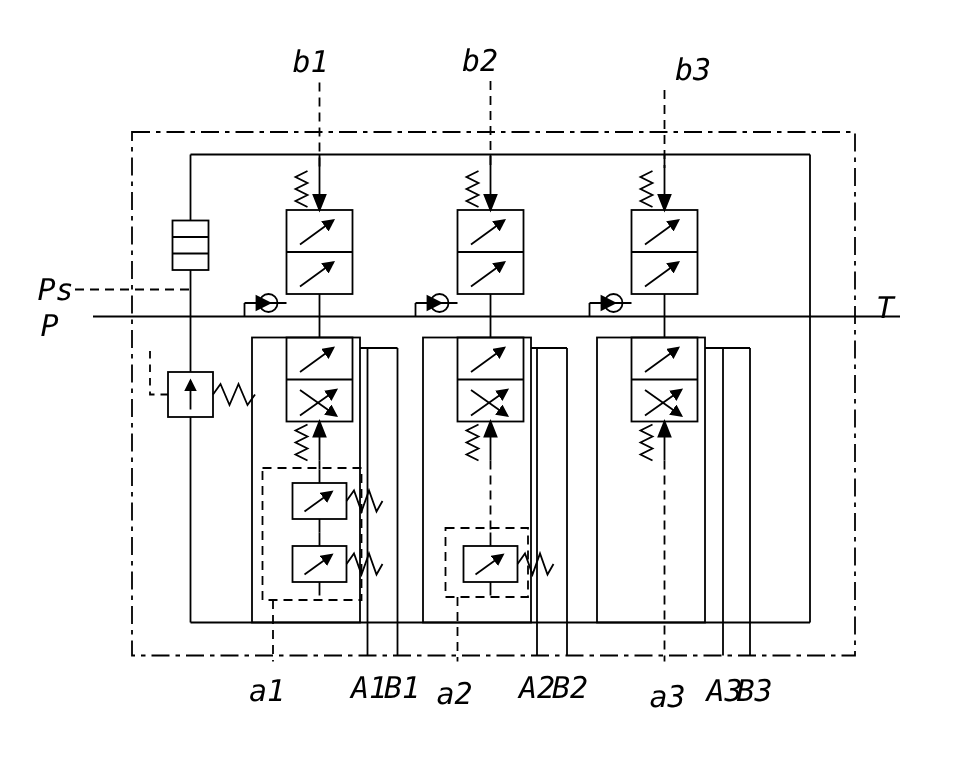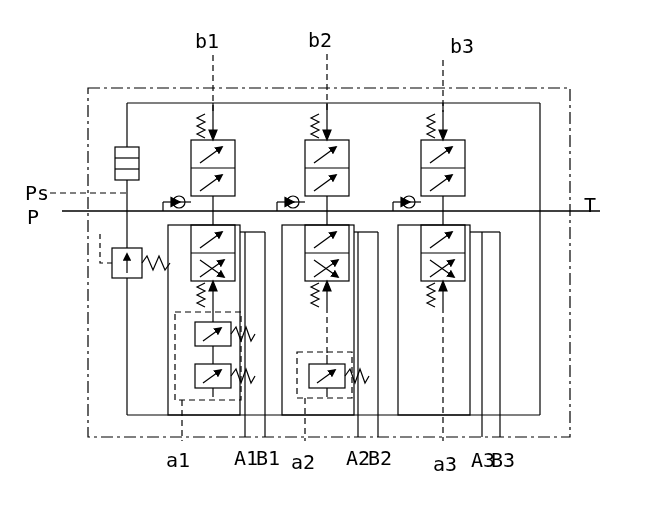--- a/index.html
+++ b/index.html
@@ -6,20 +6,21 @@
     margin: 0;
     padding: 0;
     background: #ffffff;
   }
   .canvas {
     width: 647px;
     height: 519px;
     background: #ffffff;
     position: relative;
     overflow: hidden;
+    font-style: italic;
   }
   svg { display: block; }
   text {
     font-family: "DejaVu Sans Mono", "Liberation Mono", monospace;
     fill: #000000;
     stroke: none;
   }
   .lbl  { font-size: 20px; }
   .lbl2 { font-size: 20px; }
 </style>

